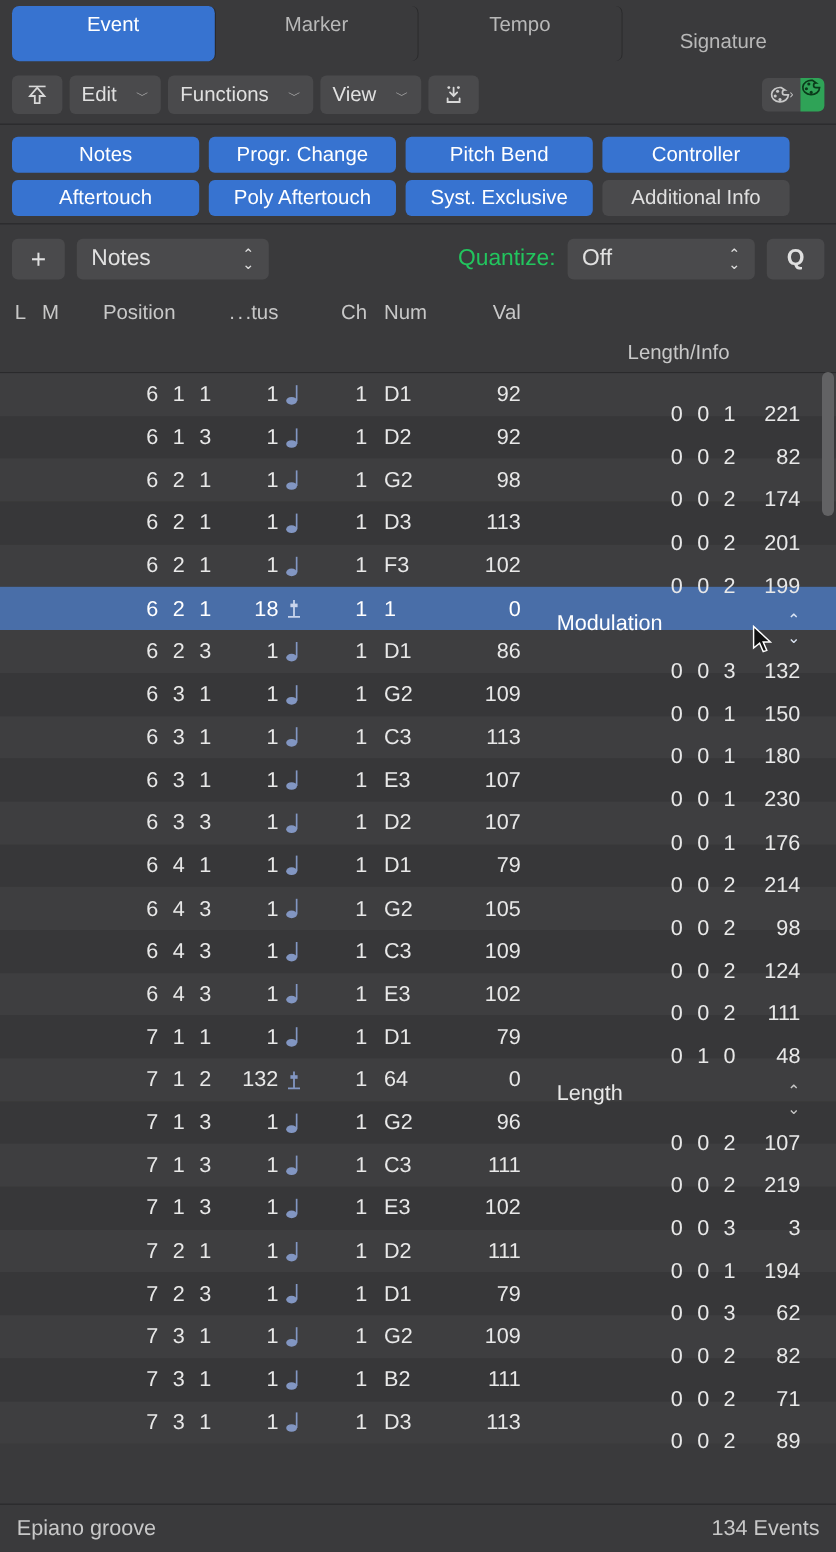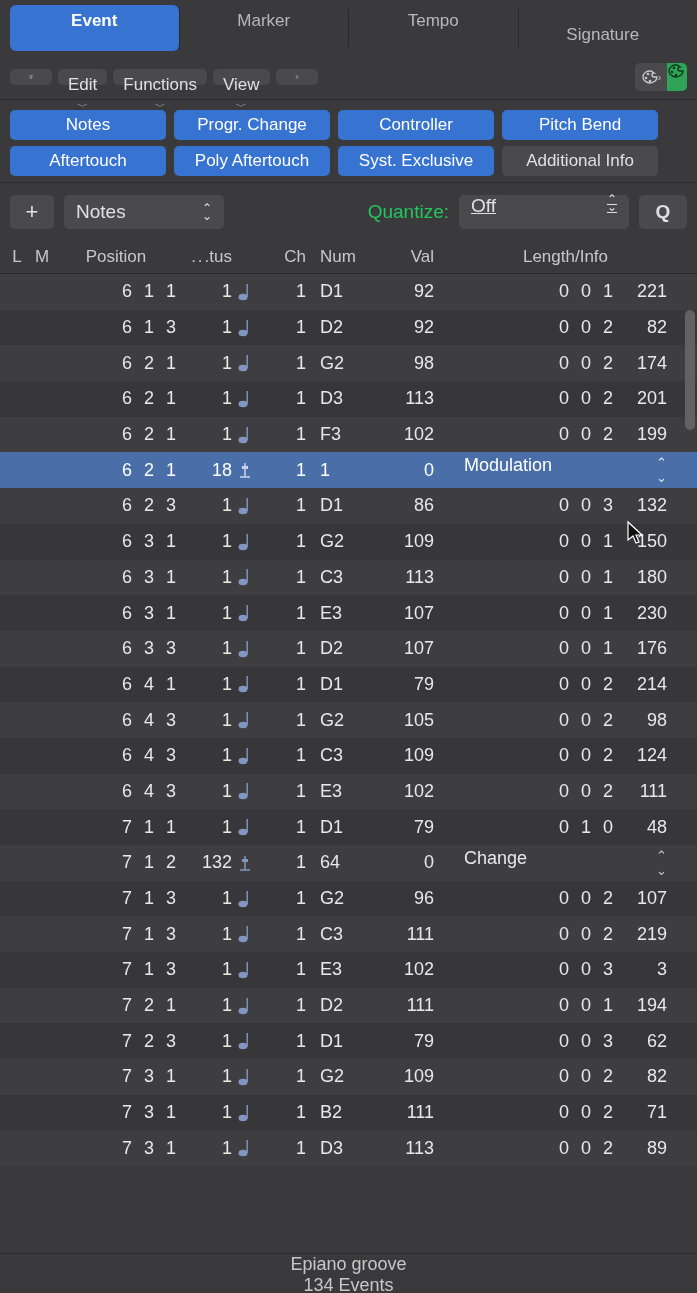--- a/index.html
+++ b/index.html
@@ -1,69 +1,69 @@
 <!DOCTYPE html>
 <html><head>
 <meta charset="utf-8">
 <style>
 * { box-sizing: border-box; margin: 0; padding: 0; font-family: -apple-system, "Helvetica Neue", Arial, sans-serif; }
 body { background: #3a3a3c; color: #e8e8e8; width: 697px; height: 1293px; overflow: hidden; position: relative; }
 
 .tabs { display: flex; background: #3a3a3c; padding: 5px 10px 4px; gap: 0; }
 .tab { flex: 1; text-align: center; padding: 6px 0; font-size: 17px; color: #b8b8b8; border-radius: 6px; cursor: pointer; border-right: 1px solid #2a2a2c; }
 .tab:last-child { border-right: none; margin-top: 14px; }
-.tab.active { background: #3773d0; color: #fff; font-weight: bold; }
+.tab.active { background: #3773d0; color: #fff; }
 
 .toolbar { display: flex; align-items: center; gap: 6px; padding: 8px 10px; border-bottom: 1px solid #2a2a2c; }
-.tbtn { background: #4a4a4c; border: none; border-radius: 5px; padding: 6px 10px; color: #e0e0e0; font-size: 17px; display: flex; align-items: center; gap: 4px; cursor: pointer; height: 16px; flex-direction: column; }
+.tbtn { background: #4a4a4c; border: none; border-radius: 5px; padding: 6px 10px; color: #e0e0e0; font-size: 17px; display: flex; align-items: center; gap: 16px; cursor: pointer; height: 32px; }
 .tbtn.icon-only { padding: 6px 12px; }
 .chev-down { font-size: 11px; color: #aaa; }
 .spacer { flex: 1; }
 .palette { display: flex; gap: 0; }
 .pal { width: 32px; height: 28px; display: flex; align-items: center; justify-content: center; border-radius: 5px 0 0 5px; background: #4a4a4c; }
 .pal2 { border-radius: 0 5px 5px 0; background: #2fa357; }
 
 .filters { padding: 10px 10px 6px; display: flex; flex-wrap: wrap; gap: 6px 8px; border-bottom: 1px solid #2a2a2c; }
 .fbtn { border: none; border-radius: 5px; padding: 5px 0; font-size: 17px; color: #fff; background: #3773d0; text-align: center; cursor: pointer; width: 156px; height: 30px; }
 .fbtn.off { background: #4a4a4c; color: #e0e0e0; }
 
 .listbar { display: flex; align-items: center; gap: 10px; padding: 12px 10px; }
 .addbtn { background: #4a4a4c; border: none; border-radius: 5px; width: 44px; height: 34px; color: #e0e0e0; font-size: 22px; cursor: pointer; display:flex; align-items:center; justify-content:center; }
 .typesel { background: #4a4a4c; border: none; border-radius: 5px; height: 34px; padding: 0 12px; color: #e0e0e0; font-size: 19px; display: flex; align-items: center; justify-content: space-between; width: 160px; cursor: pointer; }
 .qlabel { color: #22c55e; font-size: 19px; margin-left: auto; }
-.qsel { background: #4a4a4c; border: none; border-radius: 5px; height: 34px; padding: 0 12px; color: #e0e0e0; font-size: 19px; display: flex; justify-content: space-between; width: 170px; cursor: pointer; text-decoration: underline; }
+.qsel { background: #4a4a4c; border: none; border-radius: 5px; height: 34px; padding: 0 12px; color: #e0e0e0; font-size: 19px; display: flex; align-items: center; justify-content: space-between; width: 156px; cursor: pointer; }
 .qbtn { background: #4a4a4c; border: none; border-radius: 5px; width: 48px; height: 34px; color: #e0e0e0; font-size: 19px; font-weight: 600; cursor: pointer; }
 
 .theader { display: flex; padding: 6px 0 6px 6px; border-bottom: 1px solid #2a2a2c; font-size: 17px; color: #c8c8c8; background: #3a3a3c; }
 .rows { }
 .row { display: flex; align-items: center; height: 35.7px; font-size: 18px; padding-left: 6px; }
 .row:nth-child(odd) { background: #3e3e40; }
 .row:nth-child(even) { background: #373739; }
 .row.sel { background: #496ea8; color: #fff; }
 
 .col-l { width: 22px; text-align: center; }
 .col-m { width: 28px; text-align: center; }
 .col-pos { width: 130px; text-align: right; display:flex; justify-content:flex-end; gap: 12px; padding-right: 10px; font-variant-numeric: tabular-nums; }
 .col-tus { width: 52px; text-align: right; padding-right: 6px; font-variant-numeric: tabular-nums; }
 .col-note { width: 34px; text-align: center; color: #8296c2; }
 .row.sel .col-note { color: #c8d4ec; }
 .col-ch { width: 48px; text-align: right; padding-right: 14px; font-variant-numeric: tabular-nums; }
 .col-num { width: 64px; text-align: left; padding-right: 14px; font-variant-numeric: tabular-nums; }
 .col-val { width: 60px; text-align: right; padding-right: 10px; font-variant-numeric: tabular-nums; }
-.col-len { flex: 1; padding-left: 20px; padding-right: 30px; display:flex; }
+.col-len { flex: 1; padding-left: 20px; padding-right: 30px; display:flex;margin-top:33px; }
 .len-nums { display: flex; gap: 12px; font-variant-numeric: tabular-nums; margin-left: auto; }
 .len-last { width: 42px; text-align: right; display:inline-block; }
 .len-label { flex:1; }
 .row-updown { color: #c8c8c8; font-size: 13px; margin-left: auto; }
 .row.sel .row-updown { color: #dce6f5; }
 
 .theader .col-pos { justify-content: center; }
 .theader .col-len { justify-content: center; }
 
-.footer { position: absolute; bottom: 0; left: 0; right: 0; height: 40px; background: #3a3a3c; display: flex; align-items: center; justify-content: space-between; padding: 0 14px; font-size: 18px; color: #c8c8c8; border-top: 1px solid #2a2a2c; flex-direction: column; }
+.footer { position: absolute; bottom: 0; left: 0; right: 0; height: 40px; background: #3a3a3c; display: flex; align-items: center; justify-content: space-between; padding: 0 14px; font-size: 18px; color: #c8c8c8; border-top: 1px solid #2a2a2c; }
 
 .scroll-track { position: absolute; right: 2px; top: 310px; width: 10px; height: 120px; background: #626264; border-radius: 5px; }
 
 .cursor-arrow { position: absolute; left: 626px; top: 520px; pointer-events: none; }
 
 .updown { font-size: 12px; line-height: 8px; display: flex; flex-direction: column; align-items: center; }
 
 svg { display: block; }
 </style>
 </head>
@@ -120,22 +120,22 @@
           <circle cx="5" cy="9" r="1.3" fill="#0a3a1a"></circle>
           <circle cx="9" cy="12" r="1.3" fill="#0a3a1a"></circle>
         </svg>
     </div>
   </div>
 </div>
 
 <div class="filters" id="filters">
     <button class="fbtn">Notes</button>
     <button class="fbtn">Progr. Change</button>
+    <button class="fbtn">Pitch Bend</button>
     <button class="fbtn">Controller</button>
-    <button class="fbtn">Pitch Bend</button>
     <button class="fbtn">Aftertouch</button>
     <button class="fbtn">Poly Aftertouch</button>
     <button class="fbtn">Syst. Exclusive</button>
     <button class="fbtn off">Additional Info</button>
   </div>
 
 <div class="listbar">
   <button class="addbtn">+</button>
   <div class="typesel">
     <span>Notes</span>
@@ -610,21 +610,21 @@
         <svg width="14" height="20" viewBox="0 0 14 20">
           <line x1="7" y1="3" x2="7" y2="17" stroke="currentColor" stroke-width="1.5"></line>
           <line x1="2" y1="17" x2="12" y2="17" stroke="currentColor" stroke-width="1.5"></line>
           <rect x="4" y="6" width="6" height="3" fill="currentColor"></rect>
         </svg>
       </div>
       <div class="col-ch">1</div>
       <div class="col-num">64</div>
       <div class="col-val">0</div>
       <div class="col-len">
-        <span class="len-label">Change</span>
+        <span class="len-label">Length</span>
         <span class="row-updown">⌃<br>⌄</span>
       </div>
     </div>
     <div class="row">
       <div class="col-l"></div>
       <div class="col-m"></div>
       <div class="col-pos">
         <span>7</span>
         <span>1</span>
         <span>3</span>

